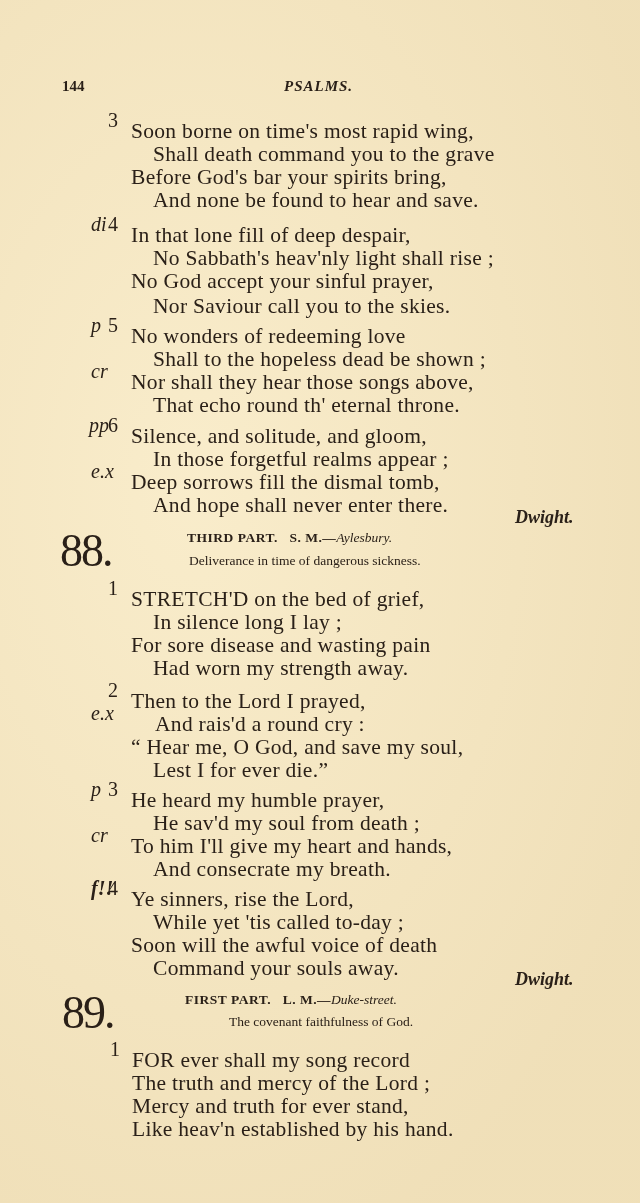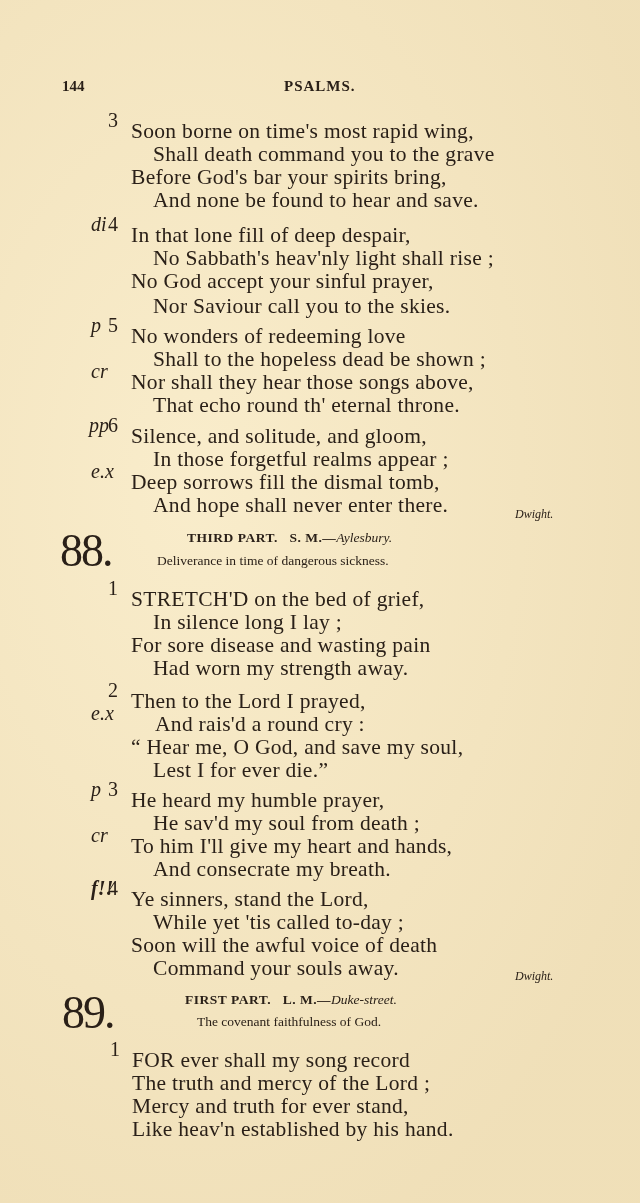--- a/index.html
+++ b/index.html
@@ -6,29 +6,29 @@
   body {
     width: 640px; height: 1203px; overflow: hidden;
     background: #f3e4bf;
     background-image: radial-gradient(ellipse at 30% 40%, rgba(255,245,215,0.5), rgba(230,210,165,0.25) 80%);
     font-family: "Liberation Serif", "DejaVu Serif", serif;
     color: #2a2018;
     position: relative;
   }
   .abs { position: absolute; white-space: nowrap; }
   .page-num { left: 62px; top: 78px; font-size: 15px; font-weight: bold; }
-  .running-head { left: 284px; top: 78px; font-size: 15px; font-weight: bold; letter-spacing: 1px; }
+  .running-head { left: 284px; top: 78px; font-size: 15px; font-weight: bold; letter-spacing: 1px; font-style: italic; }
   .line { font-size: 21.5px; line-height: 23px; letter-spacing: 0.3px; margin-top: 11px; }
   .vnum { font-size: 20px; }
   .mark { font-style: italic; font-size: 20px; margin-left: 29px; }
-  .attrib { font-style: italic; font-weight: normal; font-size: 12px; }
+  .attrib { font-style: italic; font-weight: bold; font-size: 18px; }
   .hymn-num { font-size: 46px; line-height: 46px; letter-spacing: -2px; }
   .hymn-meta { font-size: 13.5px; font-weight: bold; letter-spacing: 0.5px; }
   .hymn-meta i { font-weight: normal; letter-spacing: 0; }
-  .hymn-sub { font-size: 13.5px; }
+  .hymn-sub { font-size: 13.5px; margin-left: 32px; }
 </style>
 </head>
 <body>
 
 <div class="abs page-num">144</div>
 <div class="abs running-head">PSALMS.</div>
 
 <div>
   <div class="abs vnum" style="left:108px;top:109px">3</div>
   <div class="abs line" style="left:131px;top:109px">Soon borne on time's most rapid wing,</div>
@@ -98,21 +98,21 @@
     <div class="abs line" style="left:131px;top:778px">He heard my humble prayer,</div>
     <div class="abs line" style="left:153px;top:801px">He sav'd my soul from death ;</div>
     <div class="abs mark" style="left:62px;top:824px">cr</div>
     <div class="abs line" style="left:131px;top:824px">To him I'll give my heart and hands,</div>
     <div class="abs line" style="left:153px;top:847px">And consecrate my breath.</div>
   </div>
 
   <div>
     <div class="abs mark" style="left:62px;top:877px;font-weight:bold">f!!</div>
     <div class="abs vnum" style="left:108px;top:877px">4</div>
-    <div class="abs line" style="left:131px;top:877px">Ye sinners, stand the Lord,</div>
+    <div class="abs line" style="left:131px;top:877px">Ye sinners, rise the Lord,</div>
     <div class="abs line" style="left:153px;top:900px">While yet 'tis called to-day ;</div>
     <div class="abs line" style="left:131px;top:923px">Soon will the awful voice of death</div>
     <div class="abs line" style="left:153px;top:946px">Command your souls away.</div>
     <div class="abs attrib" style="left:515px;top:969px">Dwight.</div>
   </div>
 </div>
 
 <div>
   <div class="abs hymn-num" style="left:62px;top:990px">89.</div>
   <div class="abs hymn-meta" style="left:185px;top:992px">

